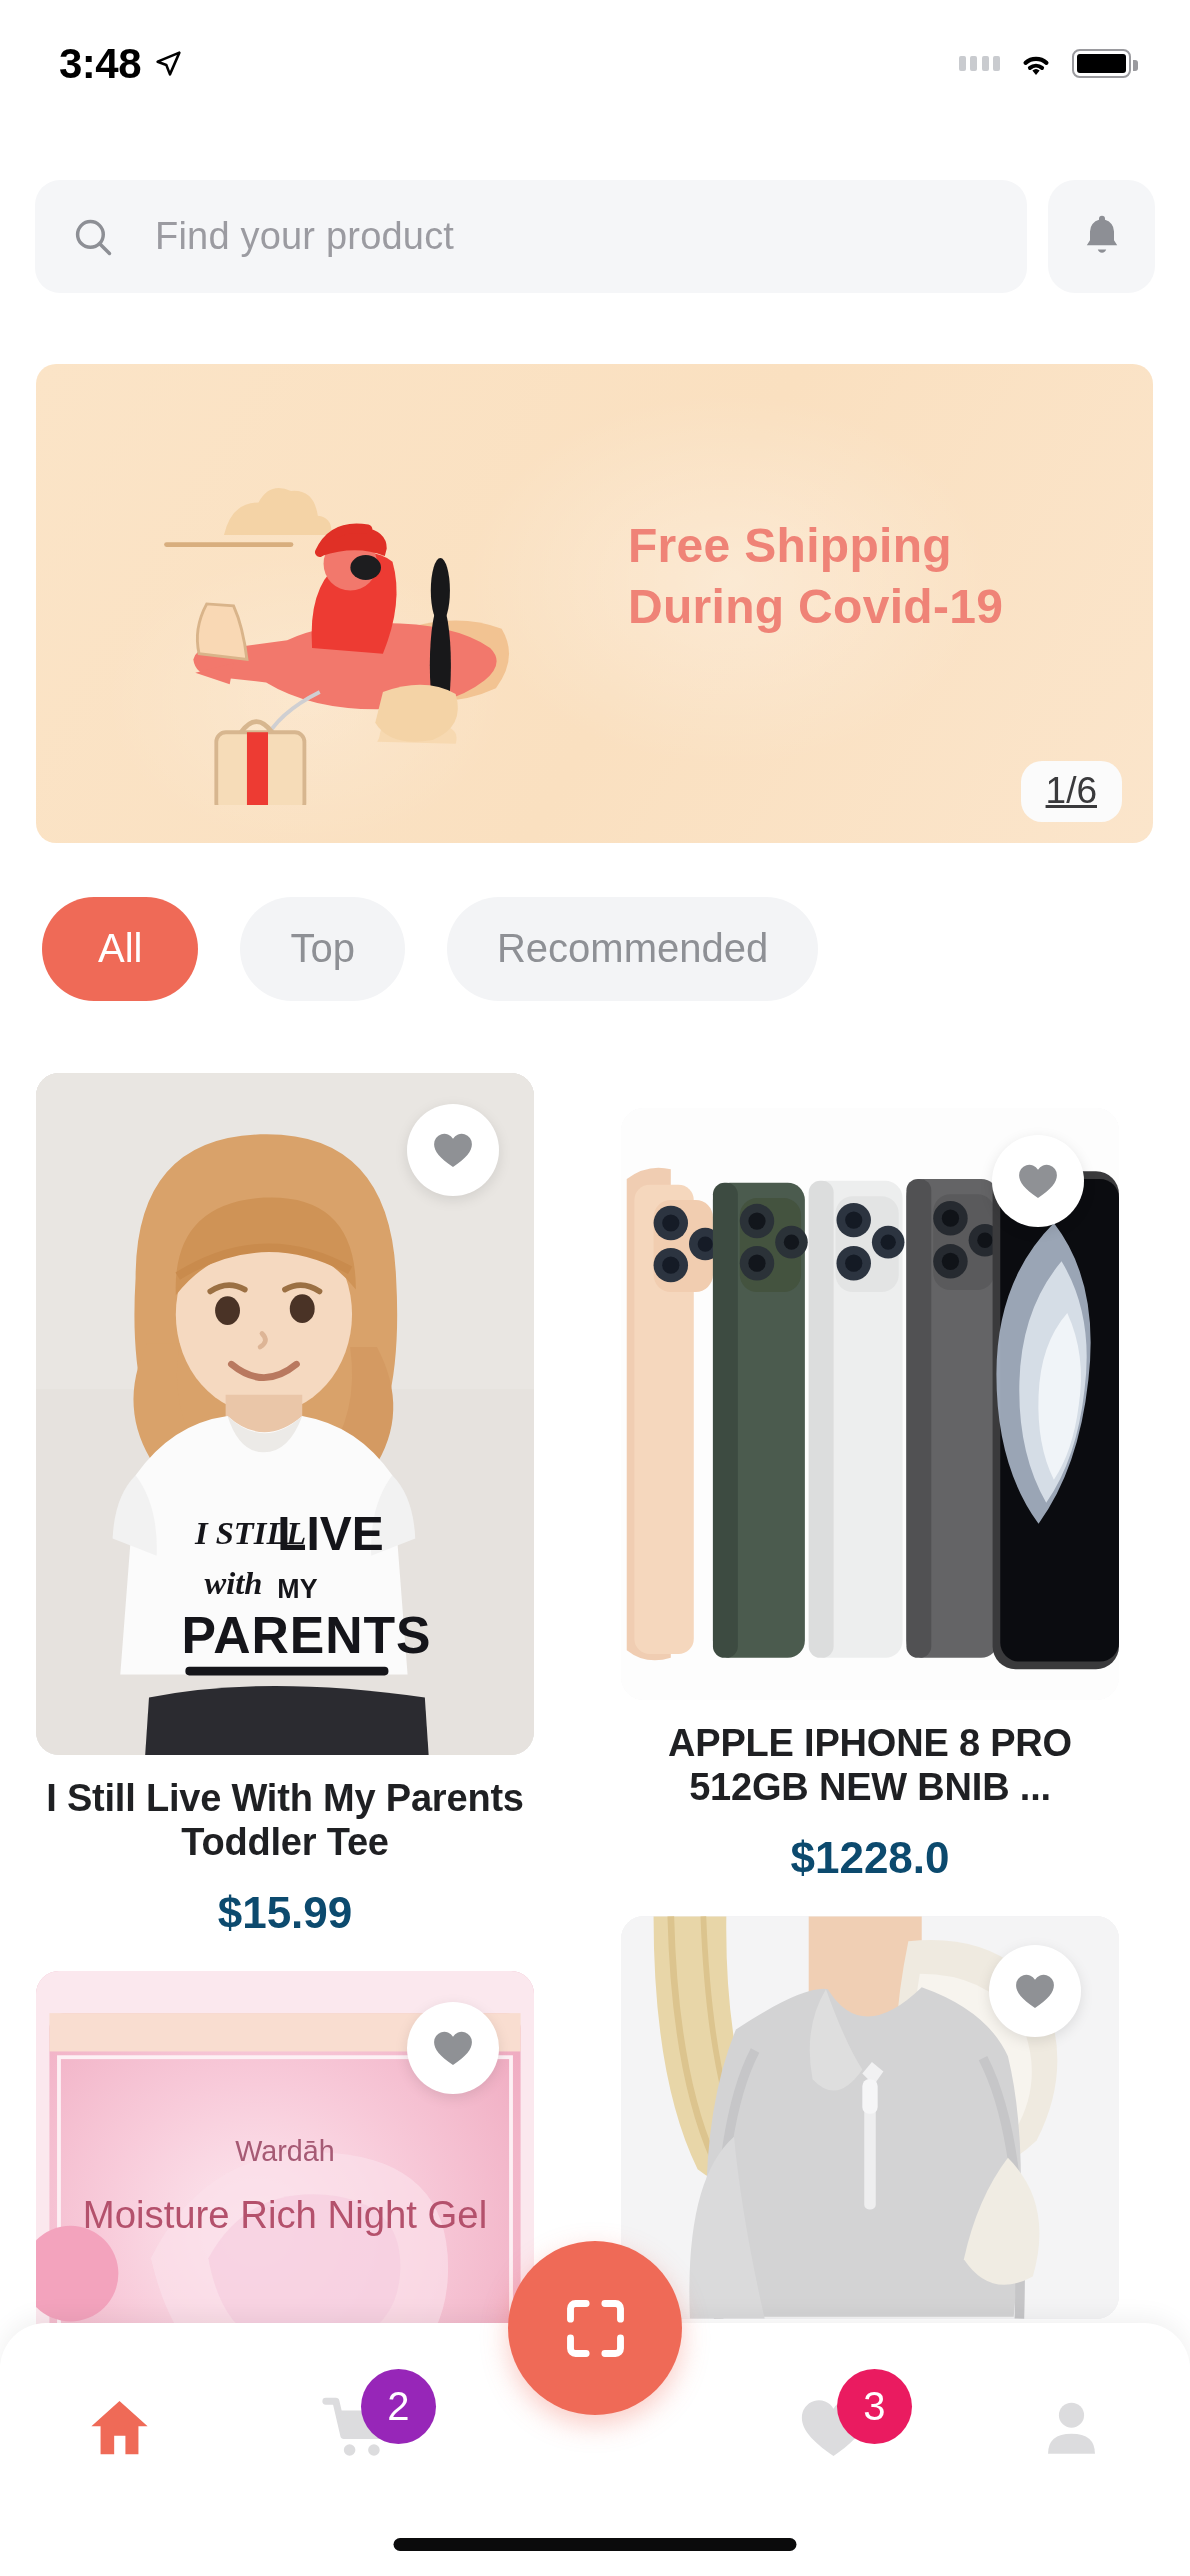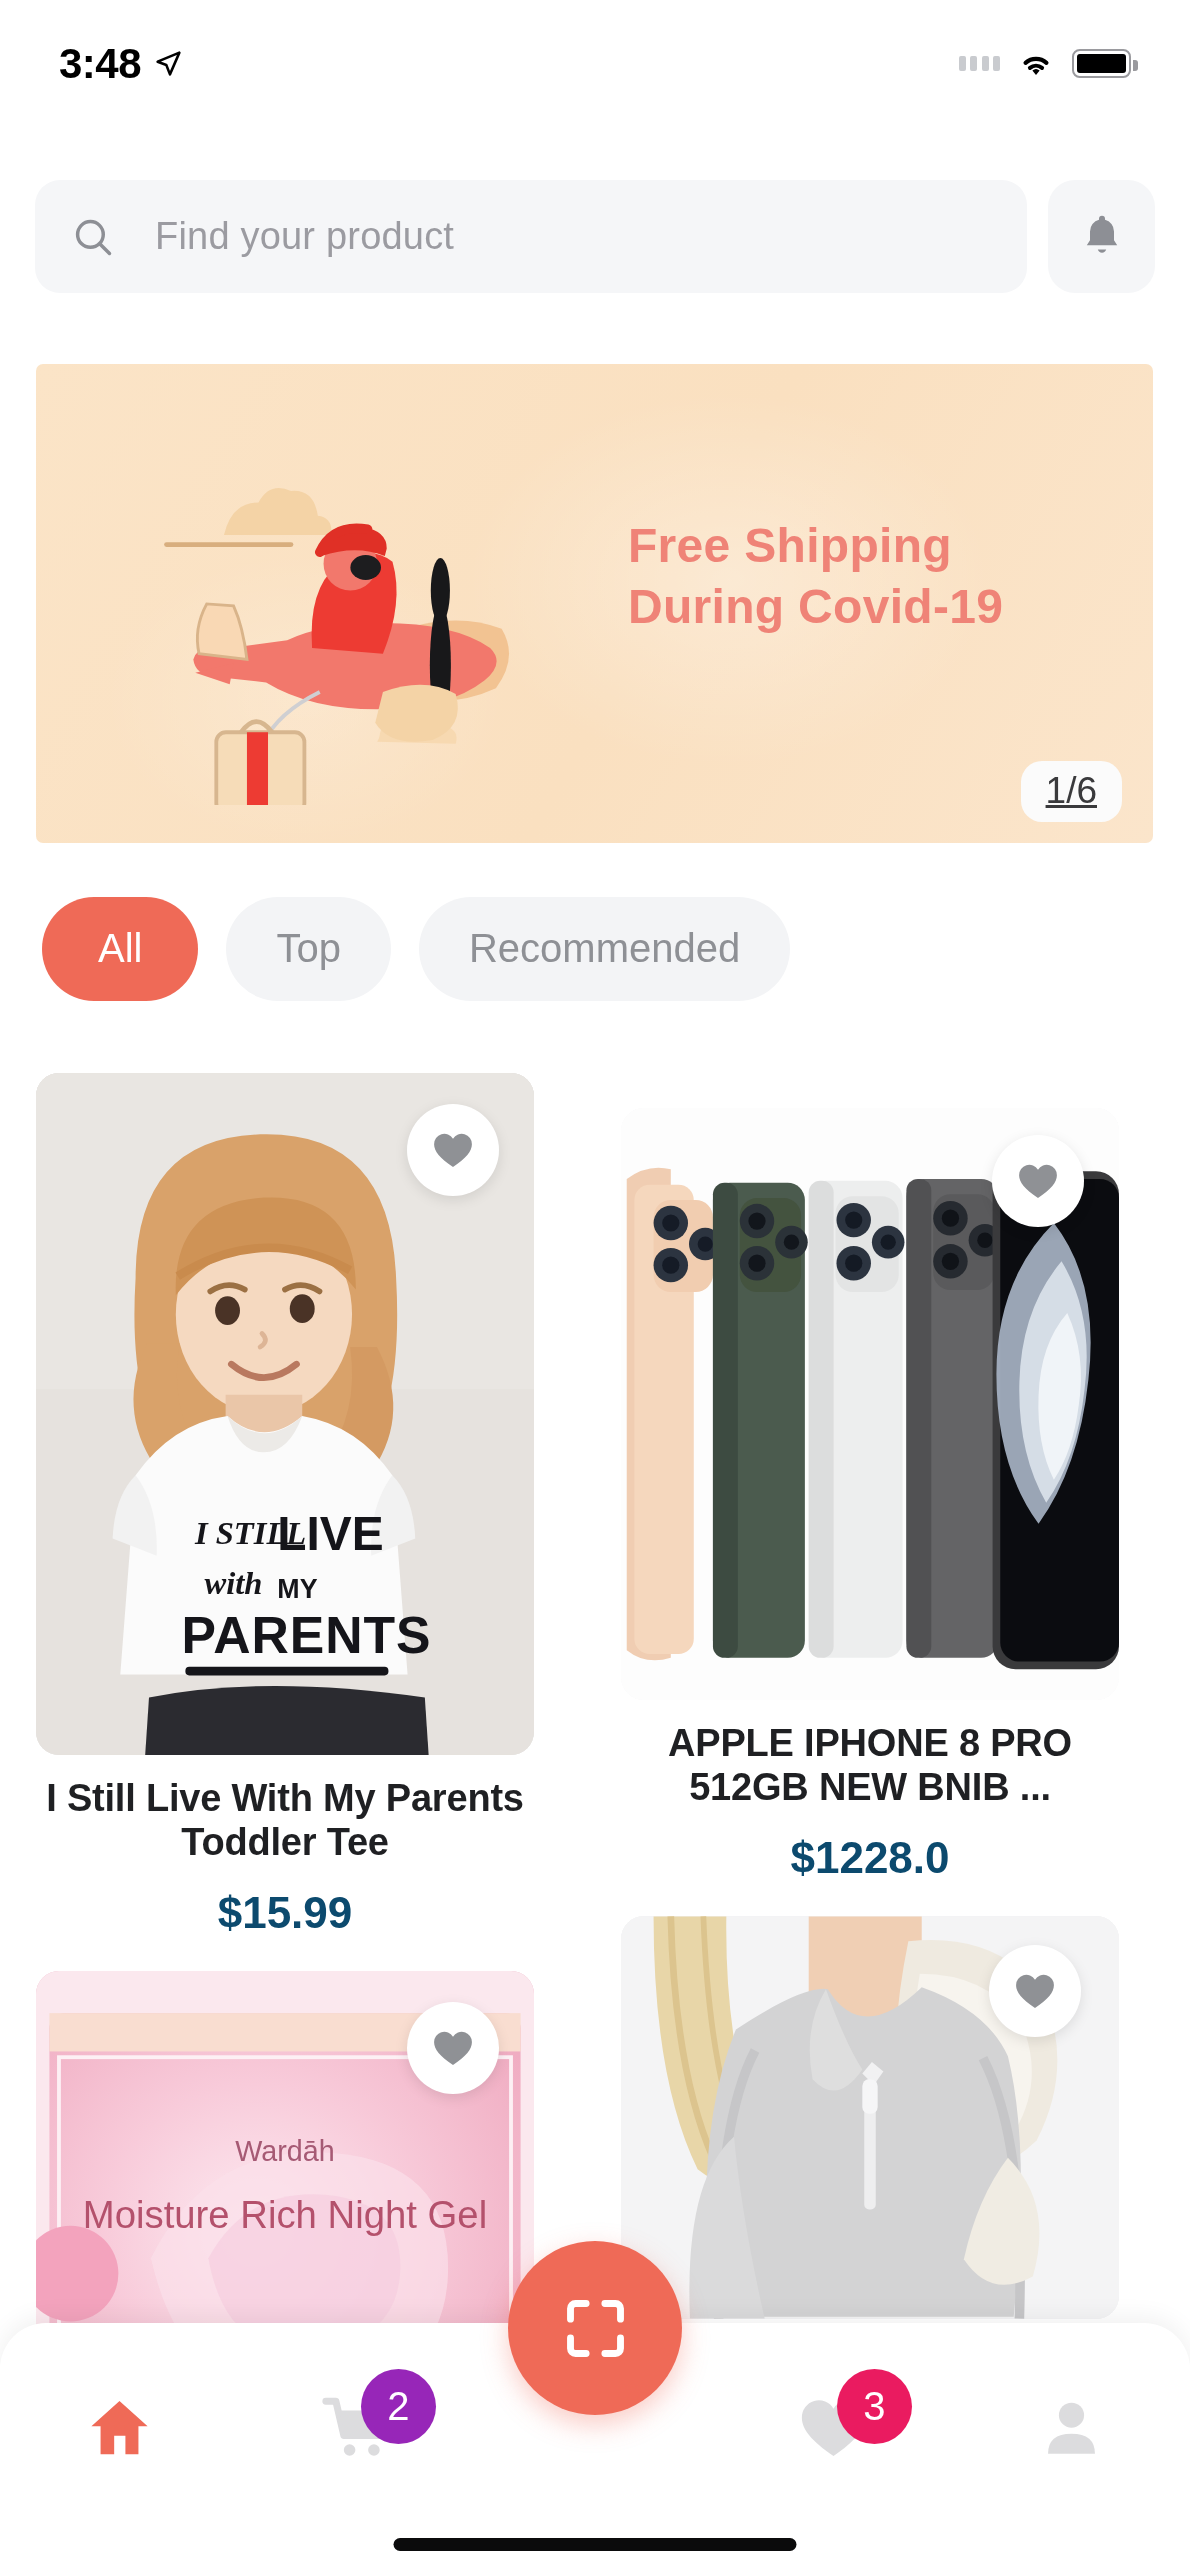--- a/index.html
+++ b/index.html
@@ -41,21 +41,21 @@
   .search-ph{ font-size:38px; color:#9b9ba1; letter-spacing:0.2px; }
   .bellbtn{
     width:107px; height:113px; background:#f5f6f8; border-radius:27px;
     display:flex; align-items:center; justify-content:center;
   }
 
   
   .banner{
     position:absolute; top:364px; left:36px; width:1117px; height:479px;
     background:linear-gradient(120deg,#fbe4c7 0%, #fae0c0 55%, #fbe5cb 100%);
-    border-radius:7px; overflow:hidden;
+    border-radius:20px; overflow:hidden;
   }
   .banner-swirl{
     position:absolute; inset:0;
     background:
       radial-gradient(ellipse 403px 288px at 62% 45%, rgba(255,255,255,.30), transparent 65%),
       radial-gradient(ellipse 288px 211px at 24% 70%, rgba(255,255,255,.18), transparent 70%);
   }
   .banner-text{
     position:absolute; left:592px; top:151px; line-height:1.28;
     font-size:48px; font-weight:700; color:#ef8377; letter-spacing:0.3px;
@@ -63,21 +63,21 @@
   .banner-count{
     position:absolute; right:31px; bottom:21px;
     background:#fbfbfb; border-radius:21px; padding:9.6px 25px;
     font-size:37px; color:#3a3a3c; font-weight:500;text-decoration:underline;
   }
   .plane-wrap{ position:absolute; left:96px; top:58px; width:498px; height:383px; }
 
   
   .chips{
     position:absolute; top:891px; left:0; width:1190px; height:115px;
-    display:flex; align-items:center; gap:28px; padding-left:42px;
+    display:flex; align-items:center; gap:42px; padding-left:42px;
   }
   .chip{
     height:104px; border-radius:52px; background:#f3f4f6;
     display:flex; align-items:center; justify-content:center;
     padding:0 50px; font-size:40px; color:#8e9095; white-space:nowrap; flex:none;
   }
   .chip.active{ background:#ef6a57; color:#ffffff; padding:0 56px; }
 
   
   .grid{ position:absolute; top:1073px; left:0; width:1190px; }

